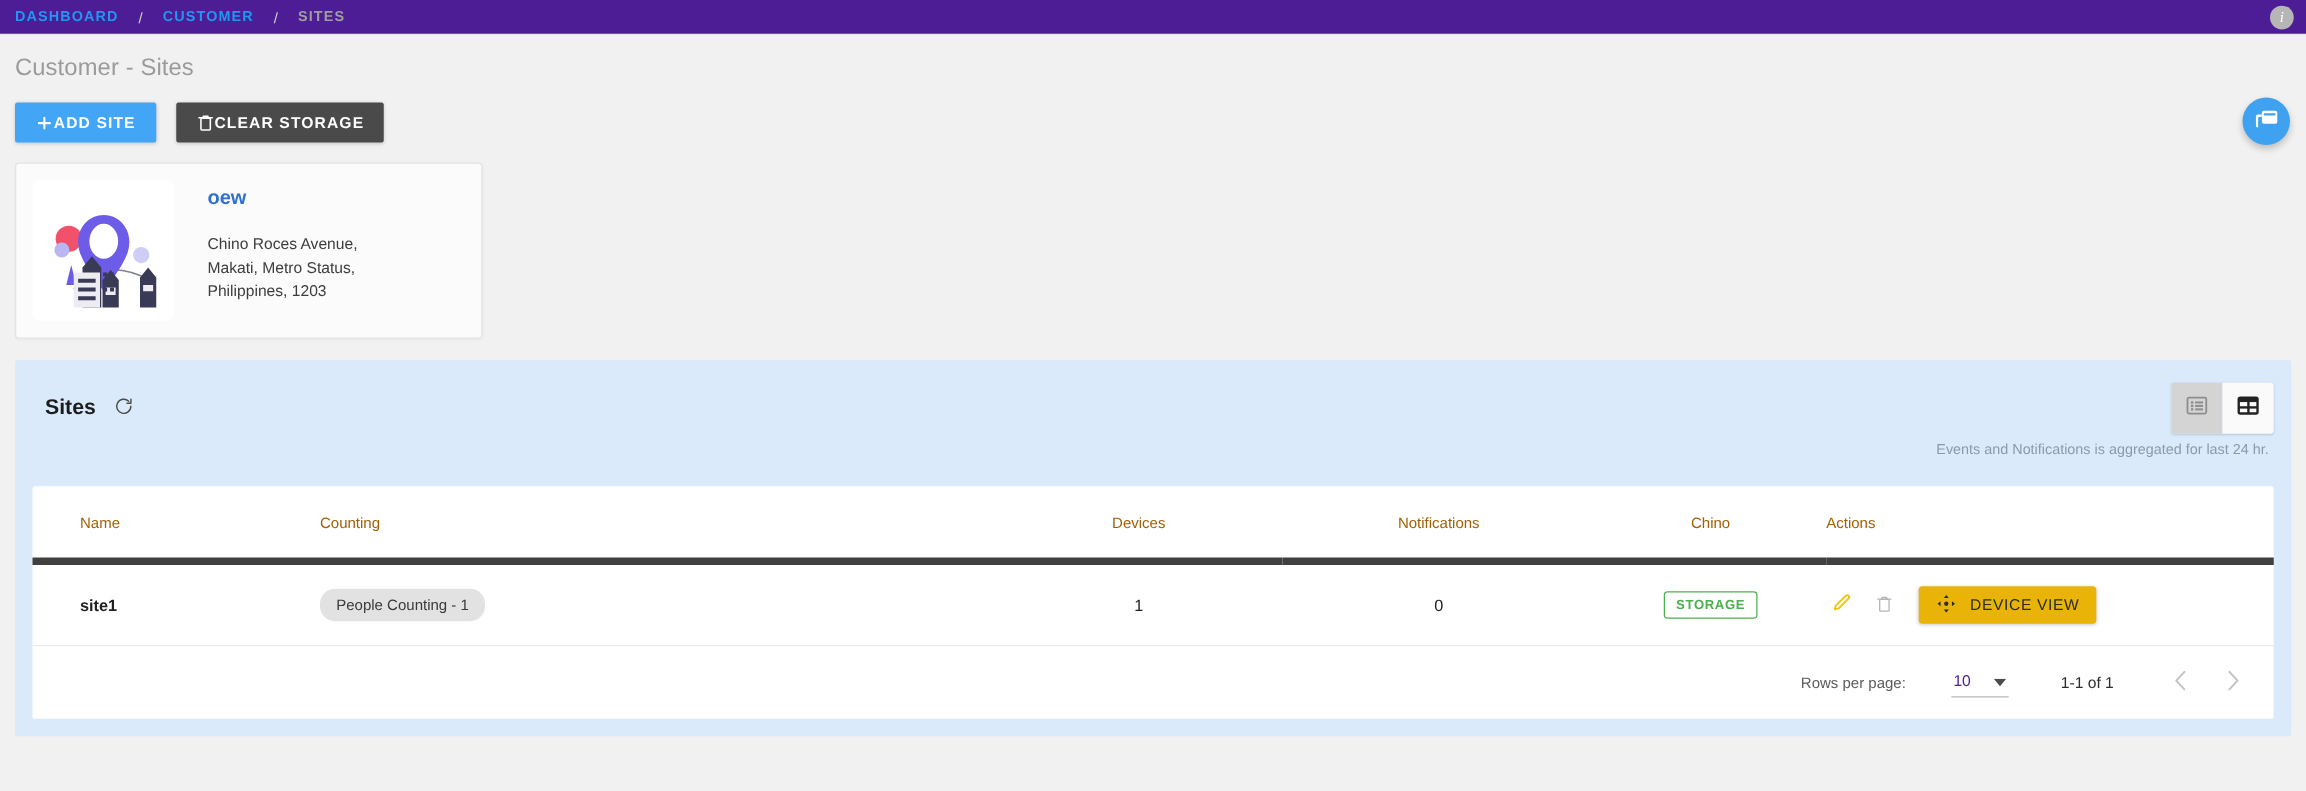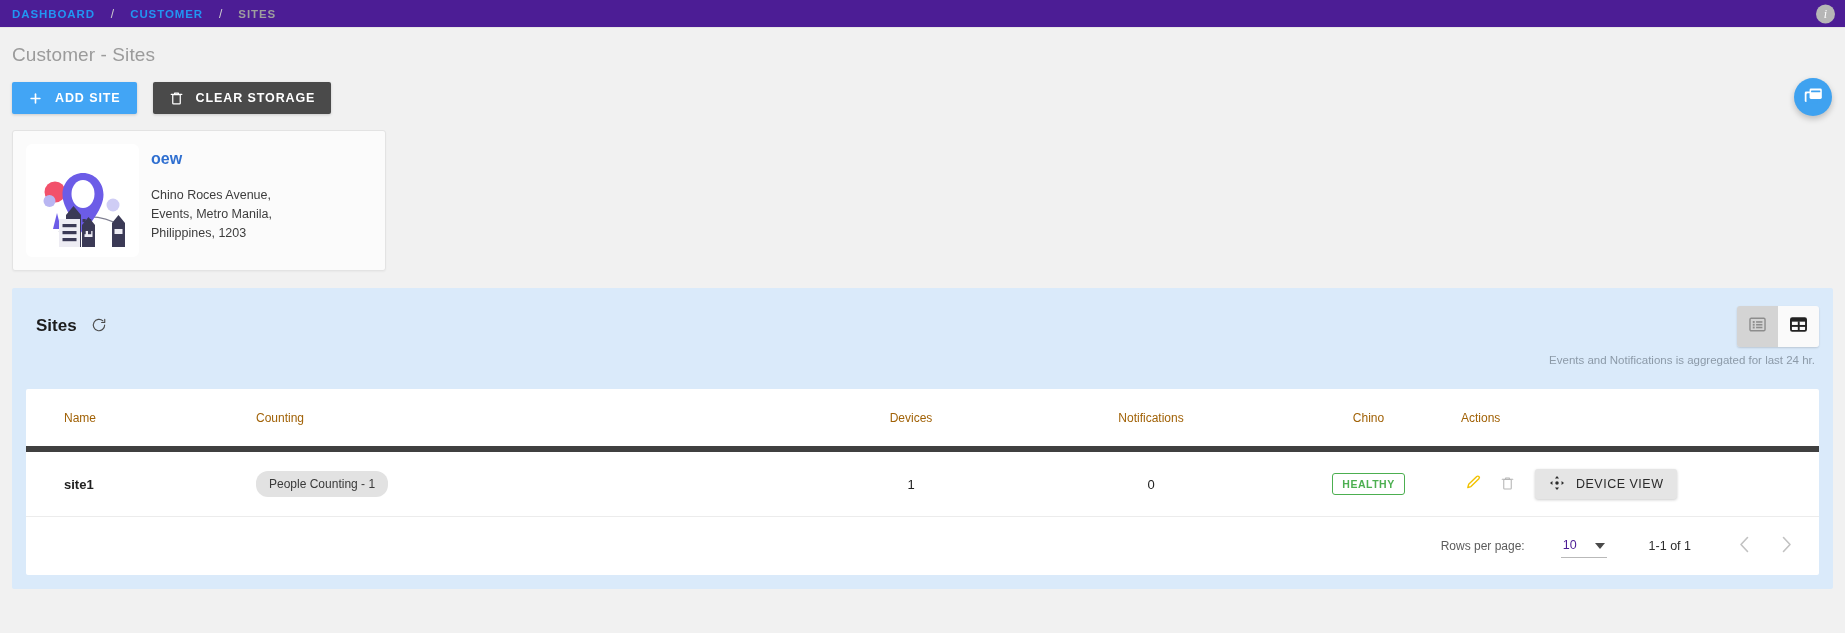--- a/index.html
+++ b/index.html
@@ -81,21 +81,21 @@
     display: flex;
     align-items: center;
     gap: 16px;
     margin-top: 16px;
   }
   .btn {
     border: none;
     cursor: pointer;
     display: inline-flex;
     align-items: center;
-    gap: 12px;
+    gap: 0;
     height: 31px;
     padding: 16px 16px;
     font-size: 12.5px;
     font-weight: 700;
     letter-spacing: 0.9px;
     color: #fff;
     border-radius: 2px;
     font-family: "Liberation Sans", sans-serif;
     box-shadow: 0 1px 3px rgba(0,0,0,0.16);
   }
@@ -105,21 +105,21 @@
 
   
   .site-card {
     margin-top: 16px;
     width: 374px;
     background: #fbfbfb;
     border: 1px solid #e3e3e3;
     border-radius: 3px;
     display: flex;
     padding: 13px;
-    gap: 12px;
+    gap: 27px;
     box-shadow: 0 1px 2px rgba(0,0,0,0.04);
   }
   .site-thumb {
     width: 113px;
     height: 113px;
     background: #ffffff;
     border-radius: 6px;
     flex: 0 0 auto;
     display: flex;
     align-items: flex-end;
@@ -283,21 +283,21 @@
     cursor: pointer;
     padding: 4px;
     display: flex;
     align-items: center;
     justify-content: center;
   }
   .device-view-btn {
     display: inline-flex;
     align-items: center;
     gap: 11px;
-    background: #e5e5e5;
+    background: #eab308;
     border: none;
     border-radius: 3px;
     height: 30px;
     padding: 0 14px;
     font-size: 12.5px;
     letter-spacing: 0.5px;
     color: #2b2b2b;
     cursor: pointer;
     box-shadow: 0 1px 3px rgba(0,0,0,0.2);
     font-family: "Liberation Sans", sans-serif;
@@ -421,21 +421,21 @@
           <rect x="62" y="76" width="3.2" height="3.2" fill="#3b3a56"></rect>
           <rect x="56.5" y="82" width="3.2" height="3.2" fill="#3b3a56"></rect>
           <rect x="62" y="82" width="3.2" height="3.2" fill="#3b3a56"></rect>
         </svg>
       </span>
     </div>
     <div class="site-info">
       <div class="site-name">oew</div>
       <div class="site-addr">
         <div>Chino Roces Avenue,</div>
-        <div>Events, Metro Manila,</div>
+        <div>Makati, Metro Status,</div>
         <div>Philippines, 1203</div>
       </div>
     </div>
   </div>
 
   <div class="sites-panel">
 
     <div class="panel-head">
       <div class="panel-title-wrap">
         <span class="panel-title">Sites</span>
@@ -492,21 +492,21 @@
         </thead>
         <tbody>
           <tr>
             <td class="col-name">site1</td>
             <td class="col-analytics">
               <span class="chip">People Counting - 1</span>
             </td>
             <td class="col-devices">1</td>
             <td class="col-notifications">0</td>
             <td class="col-status">
-              <span class="status-badge">HEALTHY</span>
+              <span class="status-badge">STORAGE</span>
             </td>
             <td class="col-actions">
               <div class="actions-cell">
                 <button class="icon-btn">
                   <span>
                     <svg width="17" height="17" viewBox="0 0 24 24" fill="none" stroke="#f2c200" stroke-width="2" stroke-linecap="round" stroke-linejoin="round">
                       <path d="M16.6 3.6a2.1 2.1 0 0 1 3 3L8.4 17.8 4 19l1.2-4.4z"></path>
                     </svg>
                   </span>
                 </button>

